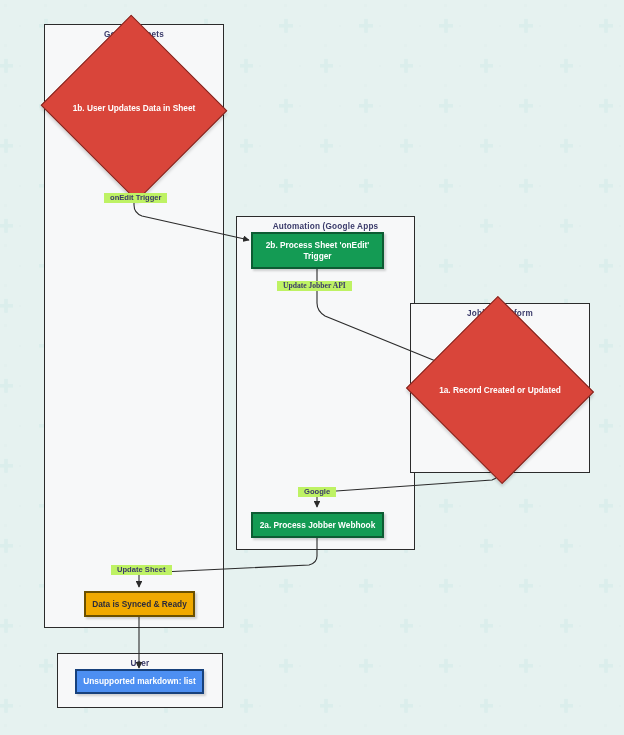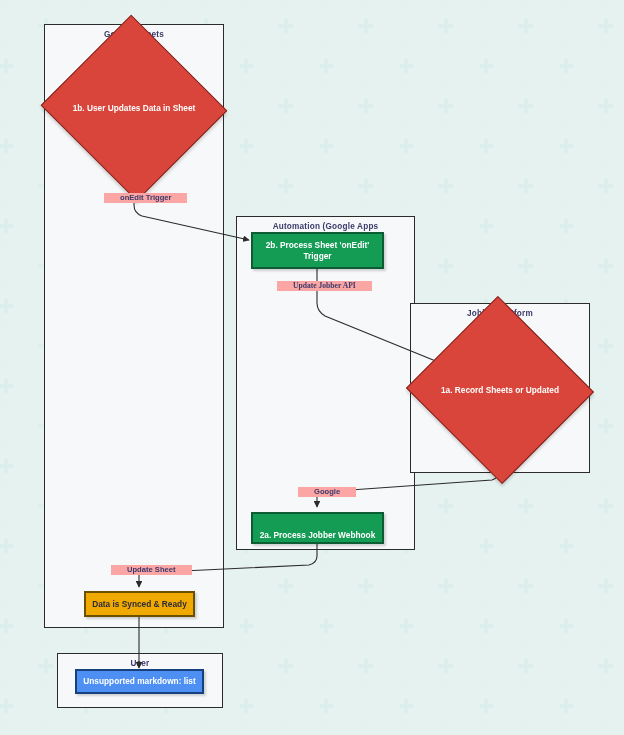--- a/index.html
+++ b/index.html
@@ -71,25 +71,25 @@
     box-shadow:2px 2px 3px rgba(0,0,0,.16);
   }
   .diamond-label{
     position:absolute;left:0;top:0;width:100%;height:100%;
     display:flex;align-items:center;justify-content:center;
     text-align:center;color:#ffffff;font-size:8.3px;font-weight:bold;
     line-height:1.3;z-index:5;padding:0 6px;box-sizing:border-box;
   }
   .edge-label{
     position:absolute;
-    background:#fca5a5;
+    background:#bef264;
     color:#3a3a6a;
     font-size:7.6px;
     font-weight:bold;
-    padding:1px 16px;
+    padding:1px 6px;
     white-space:nowrap;
     z-index:6;
     line-height:1.1;
   }
 </style>
 </head>
 <body>
 
 <div id="grid-bg"></div>
 
@@ -153,24 +153,24 @@
   <div class="diamond"></div>
   <div class="diamond-label">1b. User Updates Data in Sheet</div>
 </div>
 
 <div class="node node-rect node-green" style="left:251px;top:232px;width:133px;height:37px;">
   <span>2b. Process Sheet 'onEdit' Trigger</span>
 </div>
 
 <div class="diamond-wrap" style="left:432px;top:325px;width:136px;height:130px;">
   <div class="diamond"></div>
-  <div class="diamond-label">1a. Record Sheets or Updated</div>
+  <div class="diamond-label">1a. Record Created or Updated</div>
 </div>
 
-<div class="node node-rect node-green" style="left:251px;top:512px;width:133px;height:32px;align-items:flex-end;">
+<div class="node node-rect node-green" style="left:251px;top:512px;width:133px;height:26px;">
   <span>2a. Process Jobber Webhook</span>
 </div>
 
 <div class="node node-rect node-orange" style="left:84px;top:591px;width:111px;height:26px;">
   <span>Data is Synced &amp; Ready</span>
 </div>
 
 <div class="node node-rect node-blue" style="left:75px;top:669px;width:129px;height:25px;text-align:right;">
   <span>Unsupported markdown: list</span>
 </div>

